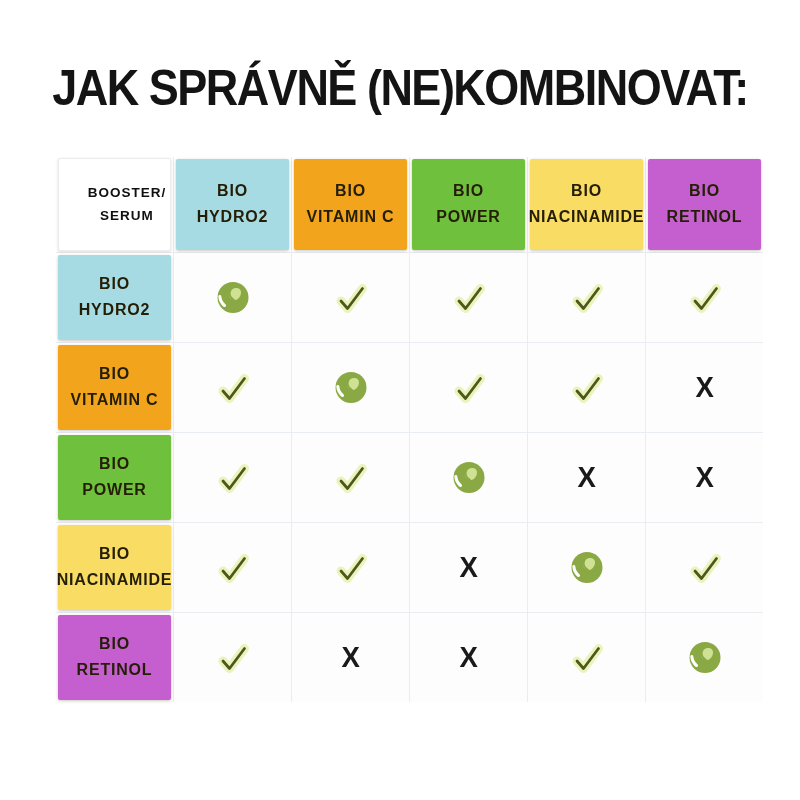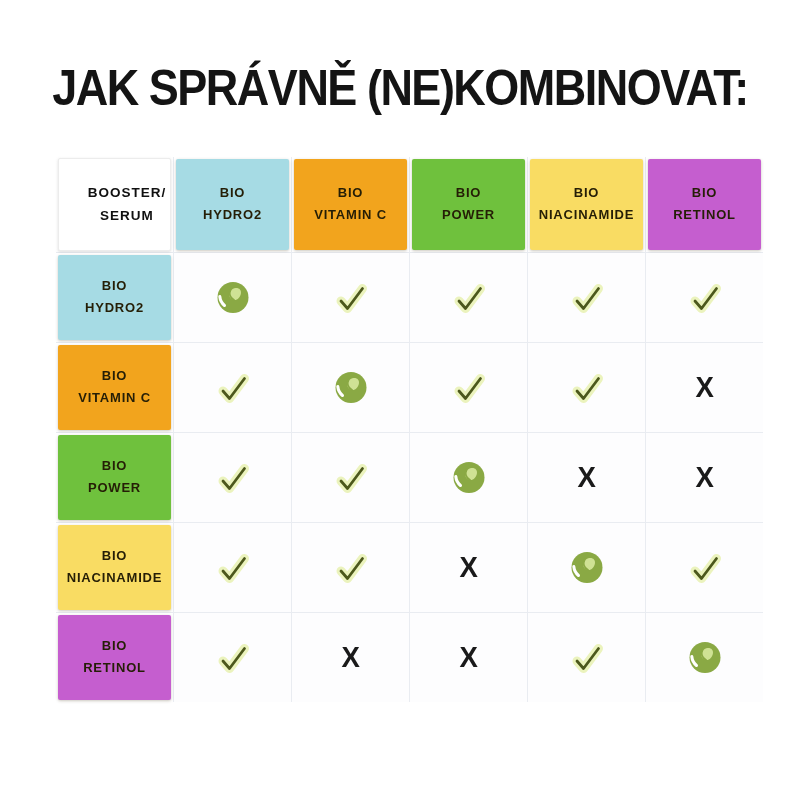--- a/index.html
+++ b/index.html
@@ -22,21 +22,21 @@
     background:var(--cell-bg,#fdfdfe);
     display:flex;align-items:center;justify-content:center;
   }
   .headcell{background:#ffffff;padding:2px;}
   .tile{
     width:100%;height:100%;border-radius:2px;
     display:flex;flex-direction:column;align-items:center;justify-content:center;
     gap:5px;box-shadow:0 1px 3px rgba(80,70,40,.30);
   }
   .tile span{
-    font-size:13px;font-weight:700;letter-spacing:.8px;color:#251e06;line-height:1.3;
+    font-size:16px;font-weight:700;letter-spacing:.8px;color:#251e06;line-height:1.3;
     white-space:nowrap;
   }
   .corner-tile{background:#ffffff;border:1px solid #ececec;box-shadow:0 1px 3px rgba(120,120,120,.25);}
   .corner-tile span{color:#101010;letter-spacing:1px;font-size:13.5px;margin-left:25px;}
   .cross{
     font-size:29px;font-weight:700;color:var(--cross-color,#1a1a1a);
     transform:scaleX(.95);
   }
   svg.check-mark{display:block;}
   svg.brand-logo{display:block;}

